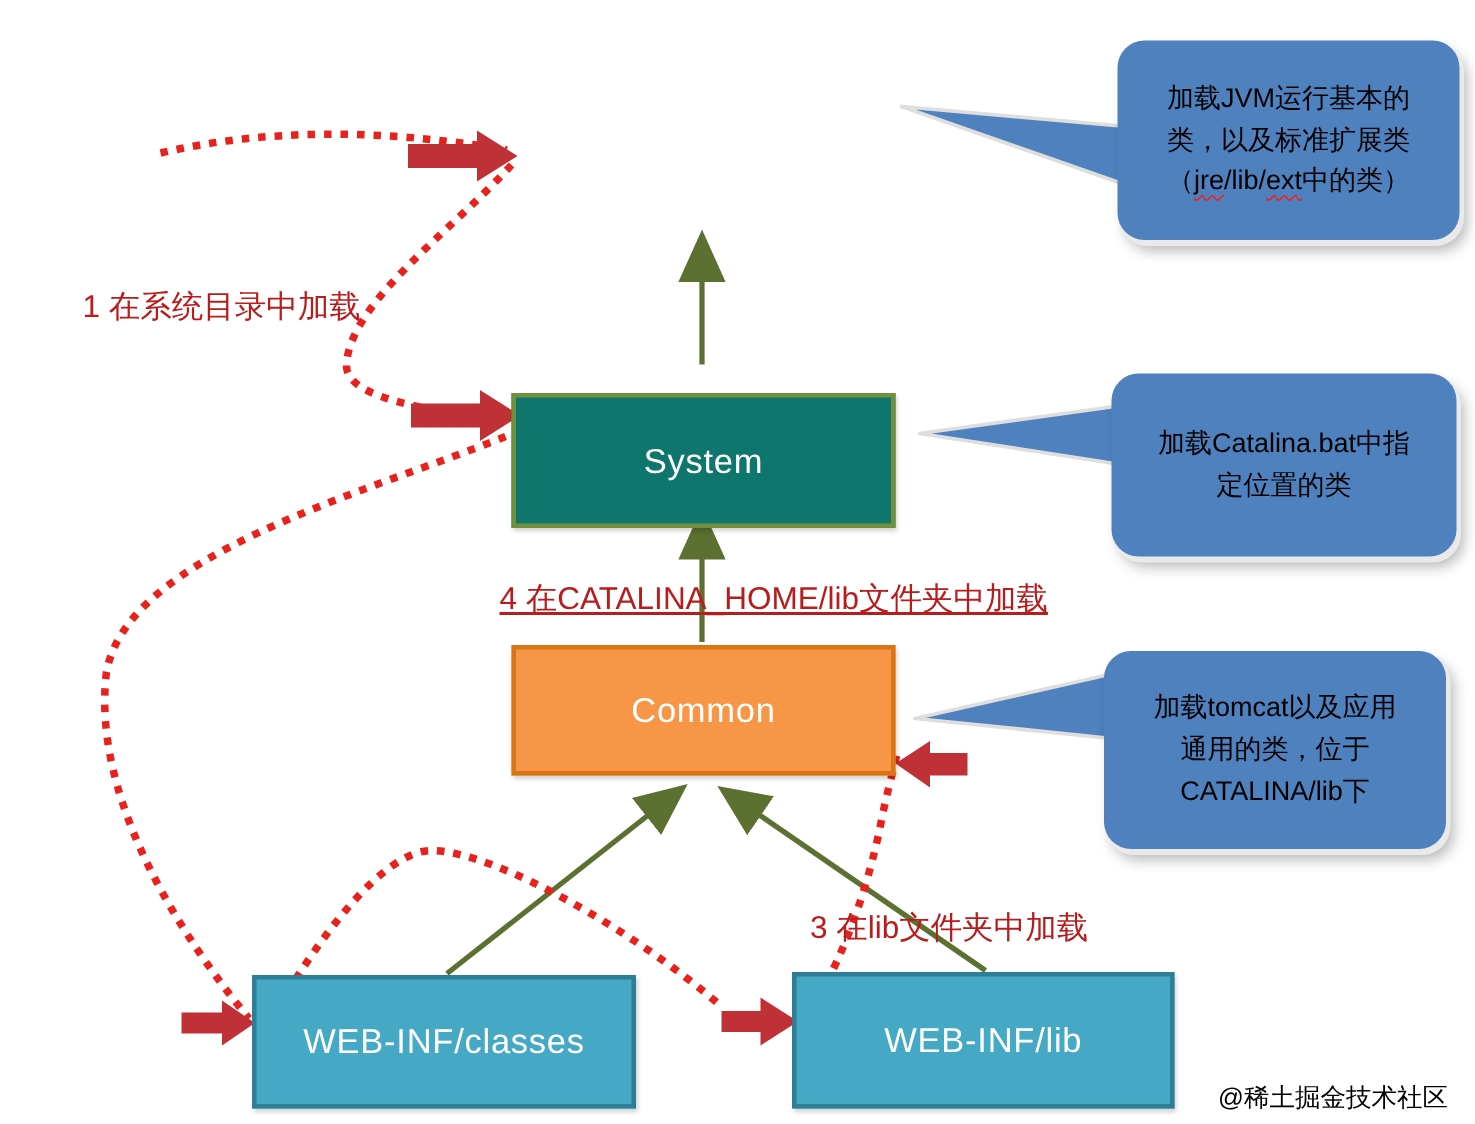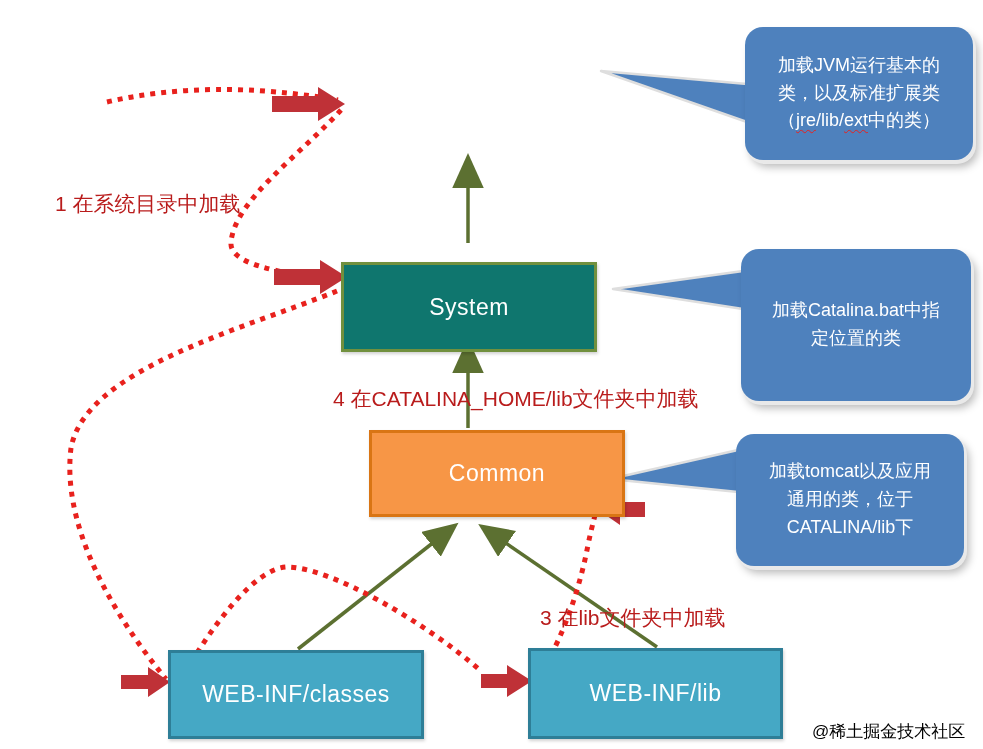--- a/index.html
+++ b/index.html
@@ -4,34 +4,34 @@
 <style>
   html,body{margin:0;padding:0;background:#ffffff;}
   .canvas{position:relative;width:983px;height:749px;background:#ffffff;overflow:hidden;
           font-family:"Liberation Sans","DejaVu Sans",sans-serif;}
   .overlay{position:absolute;left:0;top:0;width:983px;height:749px;}
   .box{position:absolute;display:flex;align-items:center;justify-content:center;
        border:3px solid;color:#ffffff;font-size:23px;letter-spacing:.5px;
        box-shadow:1px 2px 3px rgba(0,0,0,.18);}
   .box-bootstrap{left:341px;top:60px;width:250px;height:84px;background:#b94b4d;border-color:#8d393b;}
   .box-system{left:341px;top:262px;width:250px;height:84px;background:#0f766e;border-color:#71903e;}
-  .box-common{left:341px;top:430px;width:250px;height:81px;background:#f79646;border-color:#d97514;margin-left:28px;}
+  .box-common{left:341px;top:430px;width:250px;height:81px;background:#f79646;border-color:#d97514;}
   .box-webclasses{left:168px;top:650px;width:250px;height:83px;background:#45a8c5;border-color:#2e7e97;}
   .box-weblib{left:528px;top:648px;width:249px;height:85px;background:#45a8c5;border-color:#2e7e97;}
   .step{position:absolute;color:#b91c1c;font-size:21px;white-space:nowrap;}
   .step1{left:55px;top:190px;}
-  .step4{left:333px;top:385px;}
+  .step4{left:333px;top:385px;text-decoration:underline;}
   .step2{left:16px;top:599px;}
   .step3{left:540px;top:604px;}
-  .callout{position:absolute;background:#4e81bd;border-radius:18px;color:#ffffff;
+  .callout{position:absolute;background:#4e81bd;border-radius:18px;color:#000000;
            display:flex;flex-direction:column;justify-content:center;text-align:center;
            font-size:18px;line-height:1.55;
            box-shadow:2px 3px 0 1px rgba(235,235,235,.95),5px 7px 9px rgba(0,0,0,.28);}
   .callout-1{left:745px;top:27px;width:228px;height:133px;}
-  .callout-2{left:741px;top:249px;width:230px;height:152px;}
+  .callout-2{left:741px;top:249px;width:230px;height:122px;}
   .callout-3{left:736px;top:434px;width:228px;height:132px;}
   .wavy{text-decoration-line:underline;text-decoration-style:wavy;
         text-decoration-color:#e8211d;text-decoration-thickness:1px;text-underline-offset:3px;}
   .watermark{position:absolute;left:812px;top:720px;color:#000000;font-size:17px;white-space:nowrap;}
 </style>
 </head>
 <body>
 
 <div class="canvas">
 

